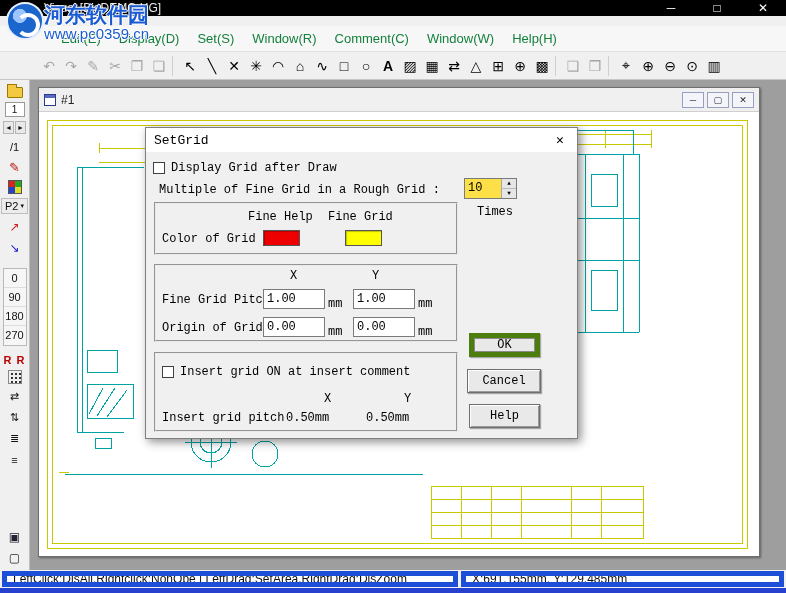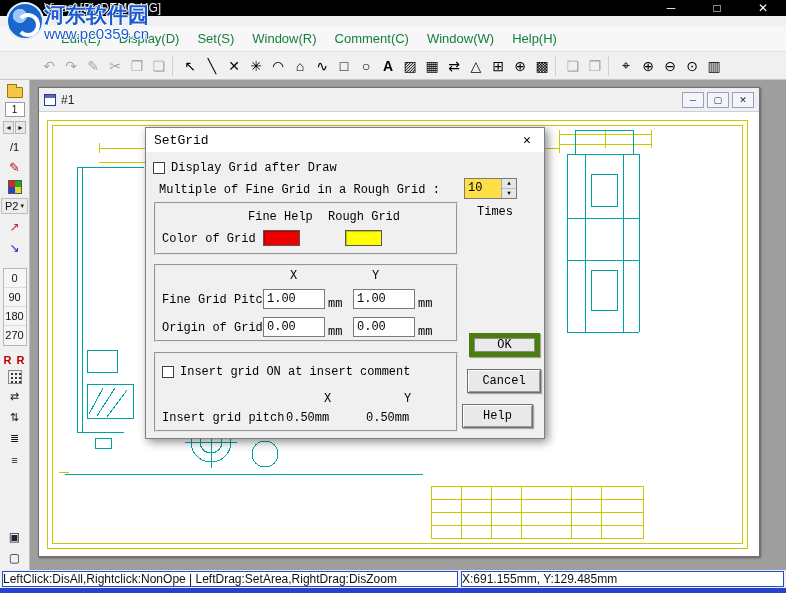--- a/index.html
+++ b/index.html
@@ -58,41 +58,41 @@
   .mdi{position:absolute;top:80px;left:30px;right:0;bottom:23px;background:#9e9e9e}
   .child{position:absolute;left:8px;top:7px;width:722px;height:470px;background:#fff;border:1px solid #6f6f6f;box-shadow:1px 1px 2px rgba(0,0,0,.4)}
   .child-tb{height:24px;background:#f0f0f0;border-bottom:1px solid #cfcfcf;display:flex;align-items:center;padding:0 5px;gap:5px}
   .cw-doc-icon{width:12px;height:12px;border:1px solid #2a3a8c;background:#fff;box-shadow:inset 0 3px 0 #5a6ac0}
   .child-title{font-size:12px;color:#222}
   .cw-controls{margin-left:auto;display:flex;gap:3px}
   .cw-btn{width:22px;height:16px;border:1px solid #97a0c0;background:#f4f5fa;font-size:9px;display:flex;align-items:center;justify-content:center;color:#1c2430}
   .child-content{position:relative;width:720px;height:444px;background:#fff;overflow:hidden}
 
   
-  .dialog{position:absolute;left:145px;top:127px;width:400px;height:312px;background:#f0f0f0;border:1px solid #7f7f7f;box-shadow:3px 3px 9px rgba(0,0,0,.45);font-family:"Liberation Mono","DejaVu Sans Mono",monospace;font-size:12px;color:#000;z-index:40}
+  .dialog{position:absolute;left:145px;top:127px;width:433px;height:312px;background:#f0f0f0;border:1px solid #7f7f7f;box-shadow:3px 3px 9px rgba(0,0,0,.45);font-family:"Liberation Mono","DejaVu Sans Mono",monospace;font-size:12px;color:#000;z-index:40}
   .dlg-tb{height:24px;background:#fff;display:flex;align-items:center}
   .dlg-title{margin-left:8px;font-size:13px}
   .dlg-close{margin-left:auto;width:34px;height:24px;display:flex;align-items:center;justify-content:center;font-size:13px}
   .dlg-body{position:relative;height:286px}
   .lbl{position:absolute;white-space:nowrap}
   .cb{position:absolute;width:12px;height:12px;background:#fff;border:1px solid #404040}
   .group{position:absolute;border:2px groove #e9e9e9}
   .txt{position:absolute;background:#fff;border:1px solid #7a7a7a;font:inherit;padding:1px 3px;width:62px;height:20px}
   .swatch{position:absolute;width:37px;height:16px;border:1px solid #555;box-shadow:inset 1px 1px 1px rgba(0,0,0,.25)}
   .spin{position:absolute;left:318px;top:26px;width:53px;height:21px;background:#fde047;border:1px solid #7a7a7a;display:flex}
   .spin-val{flex:1;padding:2px 3px}
   .spin-btns{width:15px;display:flex;flex-direction:column;border-left:1px solid #a8a8a8}
   .spin-btn{flex:1;font-size:6px;display:flex;align-items:center;justify-content:center;background:#e6e6e6;border-bottom:1px solid #bbb}
   .spin-btn:last-child{border-bottom:none}
   .btn{position:absolute;background:#e9e9e9;border:1px solid #6f6f6f;box-shadow:inset 1px 1px 0 #fff,inset -1px -1px 0 #9a9a9a,1px 1px 1px rgba(0,0,0,.3);font:inherit;text-align:center;cursor:default}
   .btn-default{border:5px solid #4d7c0f;box-shadow:inset 0 0 0 1px #8a8a8a,1px 1px 1px rgba(0,0,0,.3)}
 
   
   .statusbar{position:absolute;left:0;right:0;bottom:5px;height:18px;background:#f0f0f0;display:flex;gap:3px;padding:1px 2px;font-size:12px;color:#111}
-  .status-seg{background:#fff;border:1px solid #1d4ed8;display:flex;align-items:center;padding:0 0;white-space:nowrap;overflow:hidden}
+  .status-seg{background:#fff;border:5px solid #1d4ed8;display:flex;align-items:center;padding:0 6px;white-space:nowrap;overflow:hidden}
   .seg-left{width:456px}
   .seg-right{flex:1}
   .taskbar-strip{position:absolute;left:0;right:0;bottom:0;height:5px}
 </style>
 </head>
 <body>
 
 <div class="app">
 
   <div class="titlebar">
@@ -286,21 +286,21 @@
         <span class="spin-val">10</span>
         <span class="spin-btns">
           <span class="spin-btn">▲</span>
           <span class="spin-btn">▼</span>
         </span>
       </span>
       <span class="lbl" style="left:325px;top:53px;width:48px;text-align:center">Times</span>
 
       <div class="group" style="left:8px;top:50px;width:304px;height:53px">
         <span class="lbl" style="left:92px;top:6px">Fine Help</span>
-        <span class="lbl" style="left:172px;top:6px">Rough Grid</span>
+        <span class="lbl" style="left:172px;top:6px">Fine Grid</span>
         <span class="lbl" style="left:6px;top:28px">Color of Grid</span>
         <span class="swatch" style="left: 107px; top: 26px; background: rgb(238, 0, 0);"></span>
         <span class="swatch" style="left: 189px; top: 26px; background: rgb(255, 255, 0);"></span>
       </div>
 
       <div class="group" style="left:8px;top:112px;width:304px;height:78px">
         <span class="lbl" style="left:134px;top:3px">X</span>
         <span class="lbl" style="left:216px;top:3px">Y</span>
         <span class="lbl" style="left:6px;top:27px">Fine Grid Pitch</span>
         <input class="txt" style="left: 107px; top: 23px;" value="1.00">
@@ -320,21 +320,21 @@
         <span class="cb" style="left:6px;top:12px"></span>
         <span class="lbl" style="left:24px;top:11px">Insert grid ON at insert comment</span>
         <span class="lbl" style="left:168px;top:38px">X</span>
         <span class="lbl" style="left:248px;top:38px">Y</span>
         <span class="lbl" style="left:6px;top:57px">Insert grid pitch</span>
         <span class="lbl" style="left:130px;top:57px">0.50mm</span>
         <span class="lbl" style="left:210px;top:57px">0.50mm</span>
       </div>
 
       <button class="btn" style="left:321px;top:217px;width:74px;height:24px">Cancel</button>
-      <button class="btn" style="left:316px;top:252px;width:71px;height:24px">Help</button>
+      <button class="btn" style="left:323px;top:252px;width:71px;height:24px">Help</button>
     </div>
   </div>
 
   <div class="statusbar">
     <span class="status-seg seg-left">LeftClick:DisAll,Rightclick:NonOpe | LeftDrag:SetArea,RightDrag:DisZoom</span>
     <span class="status-seg seg-right">X:691.155mm, Y:129.485mm</span>
   </div>
   <div class="taskbar-strip" style="background: rgb(40, 64, 208);"></div>
 
 </div>

